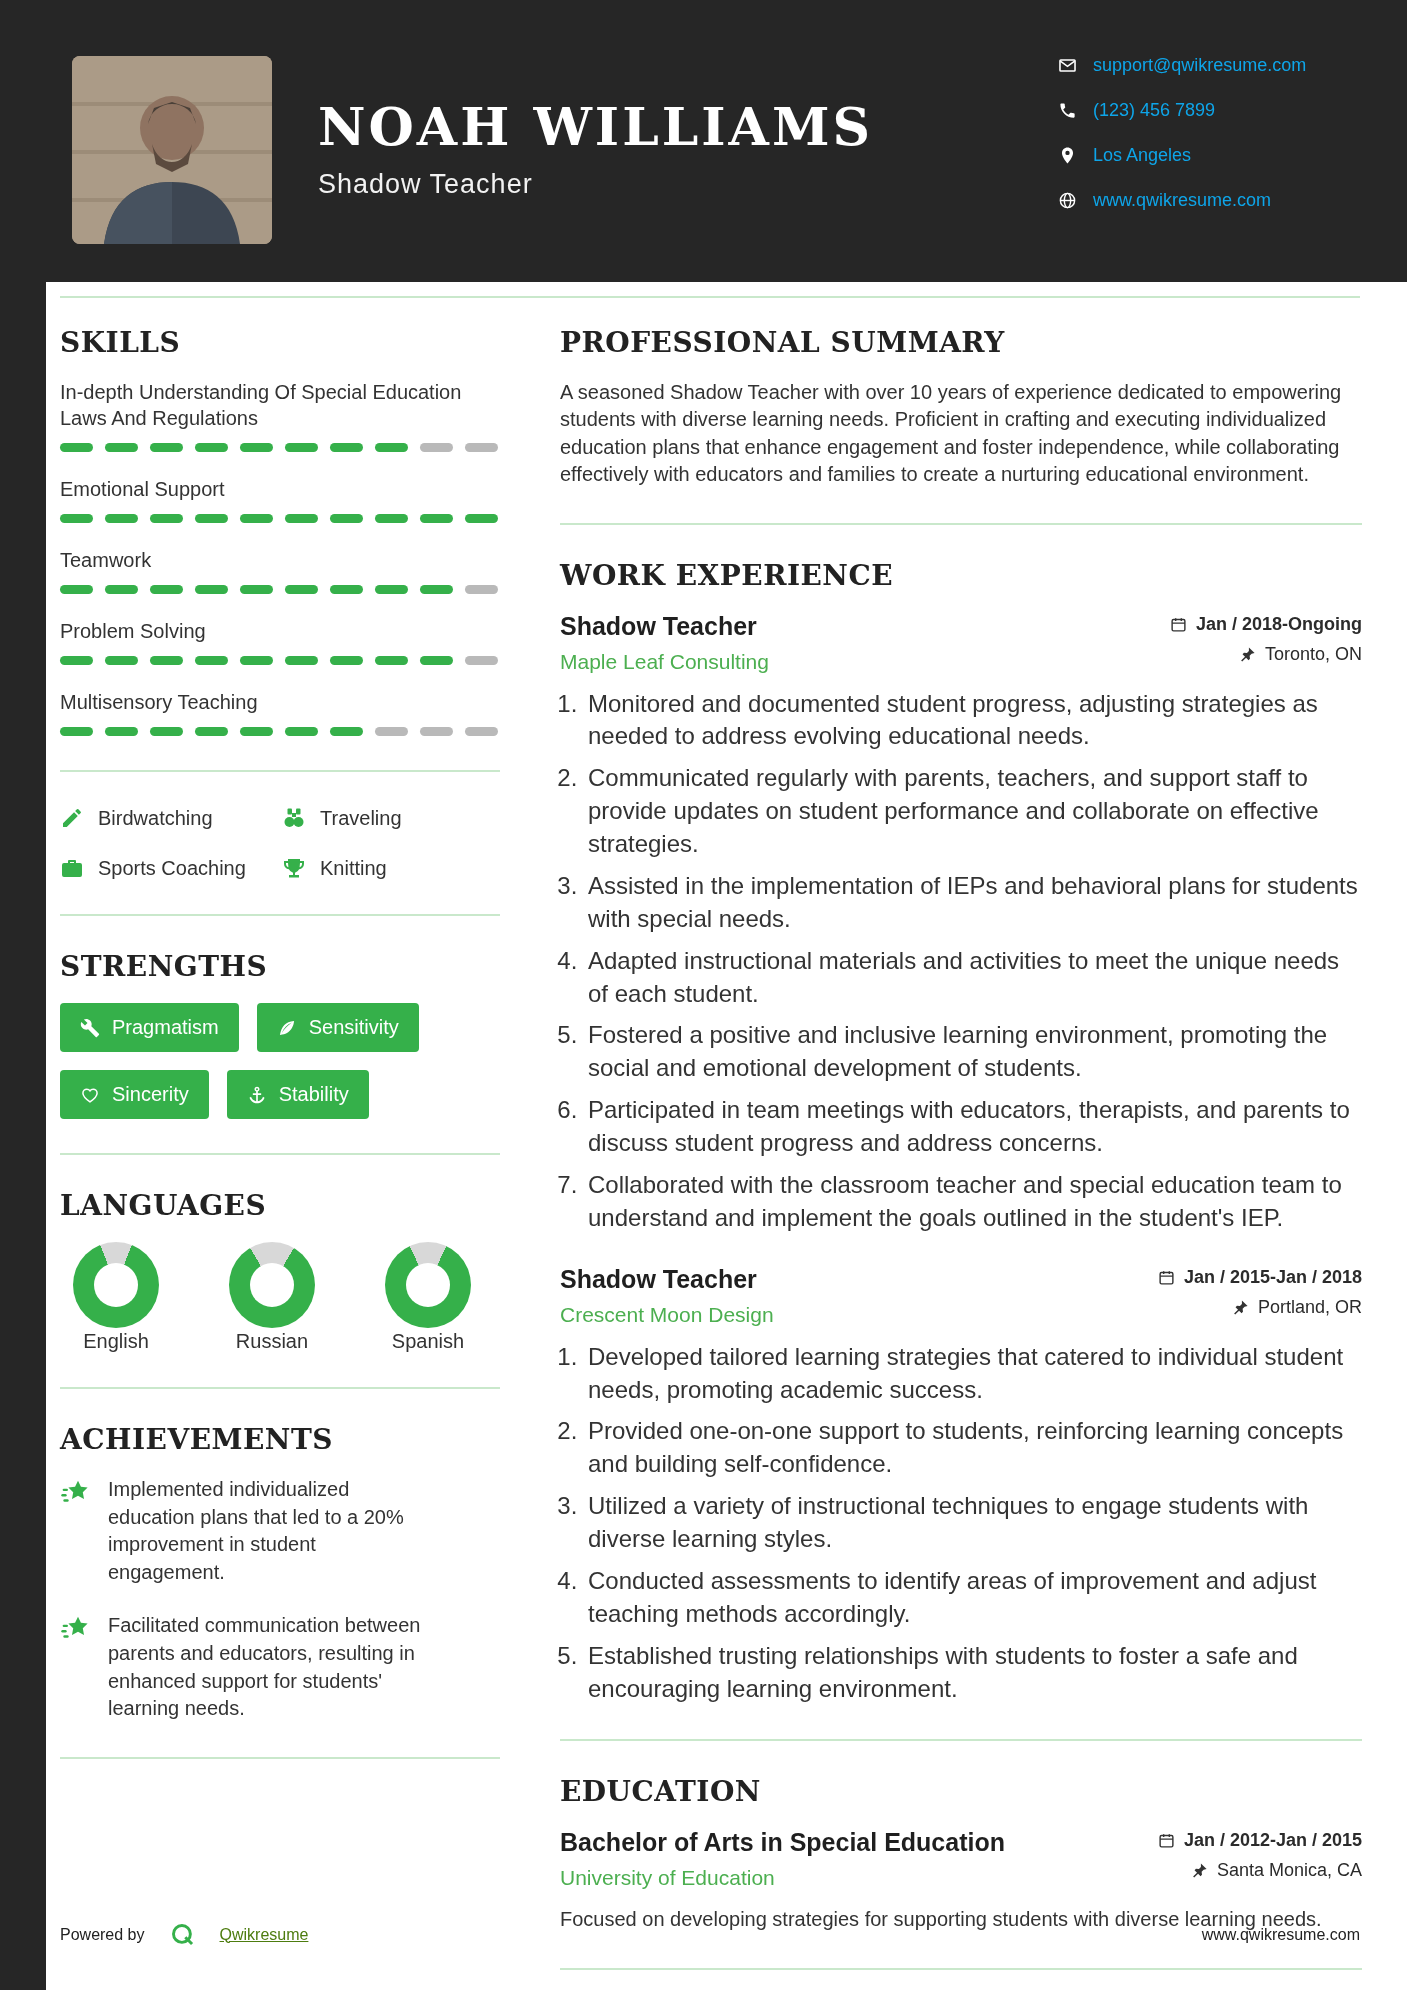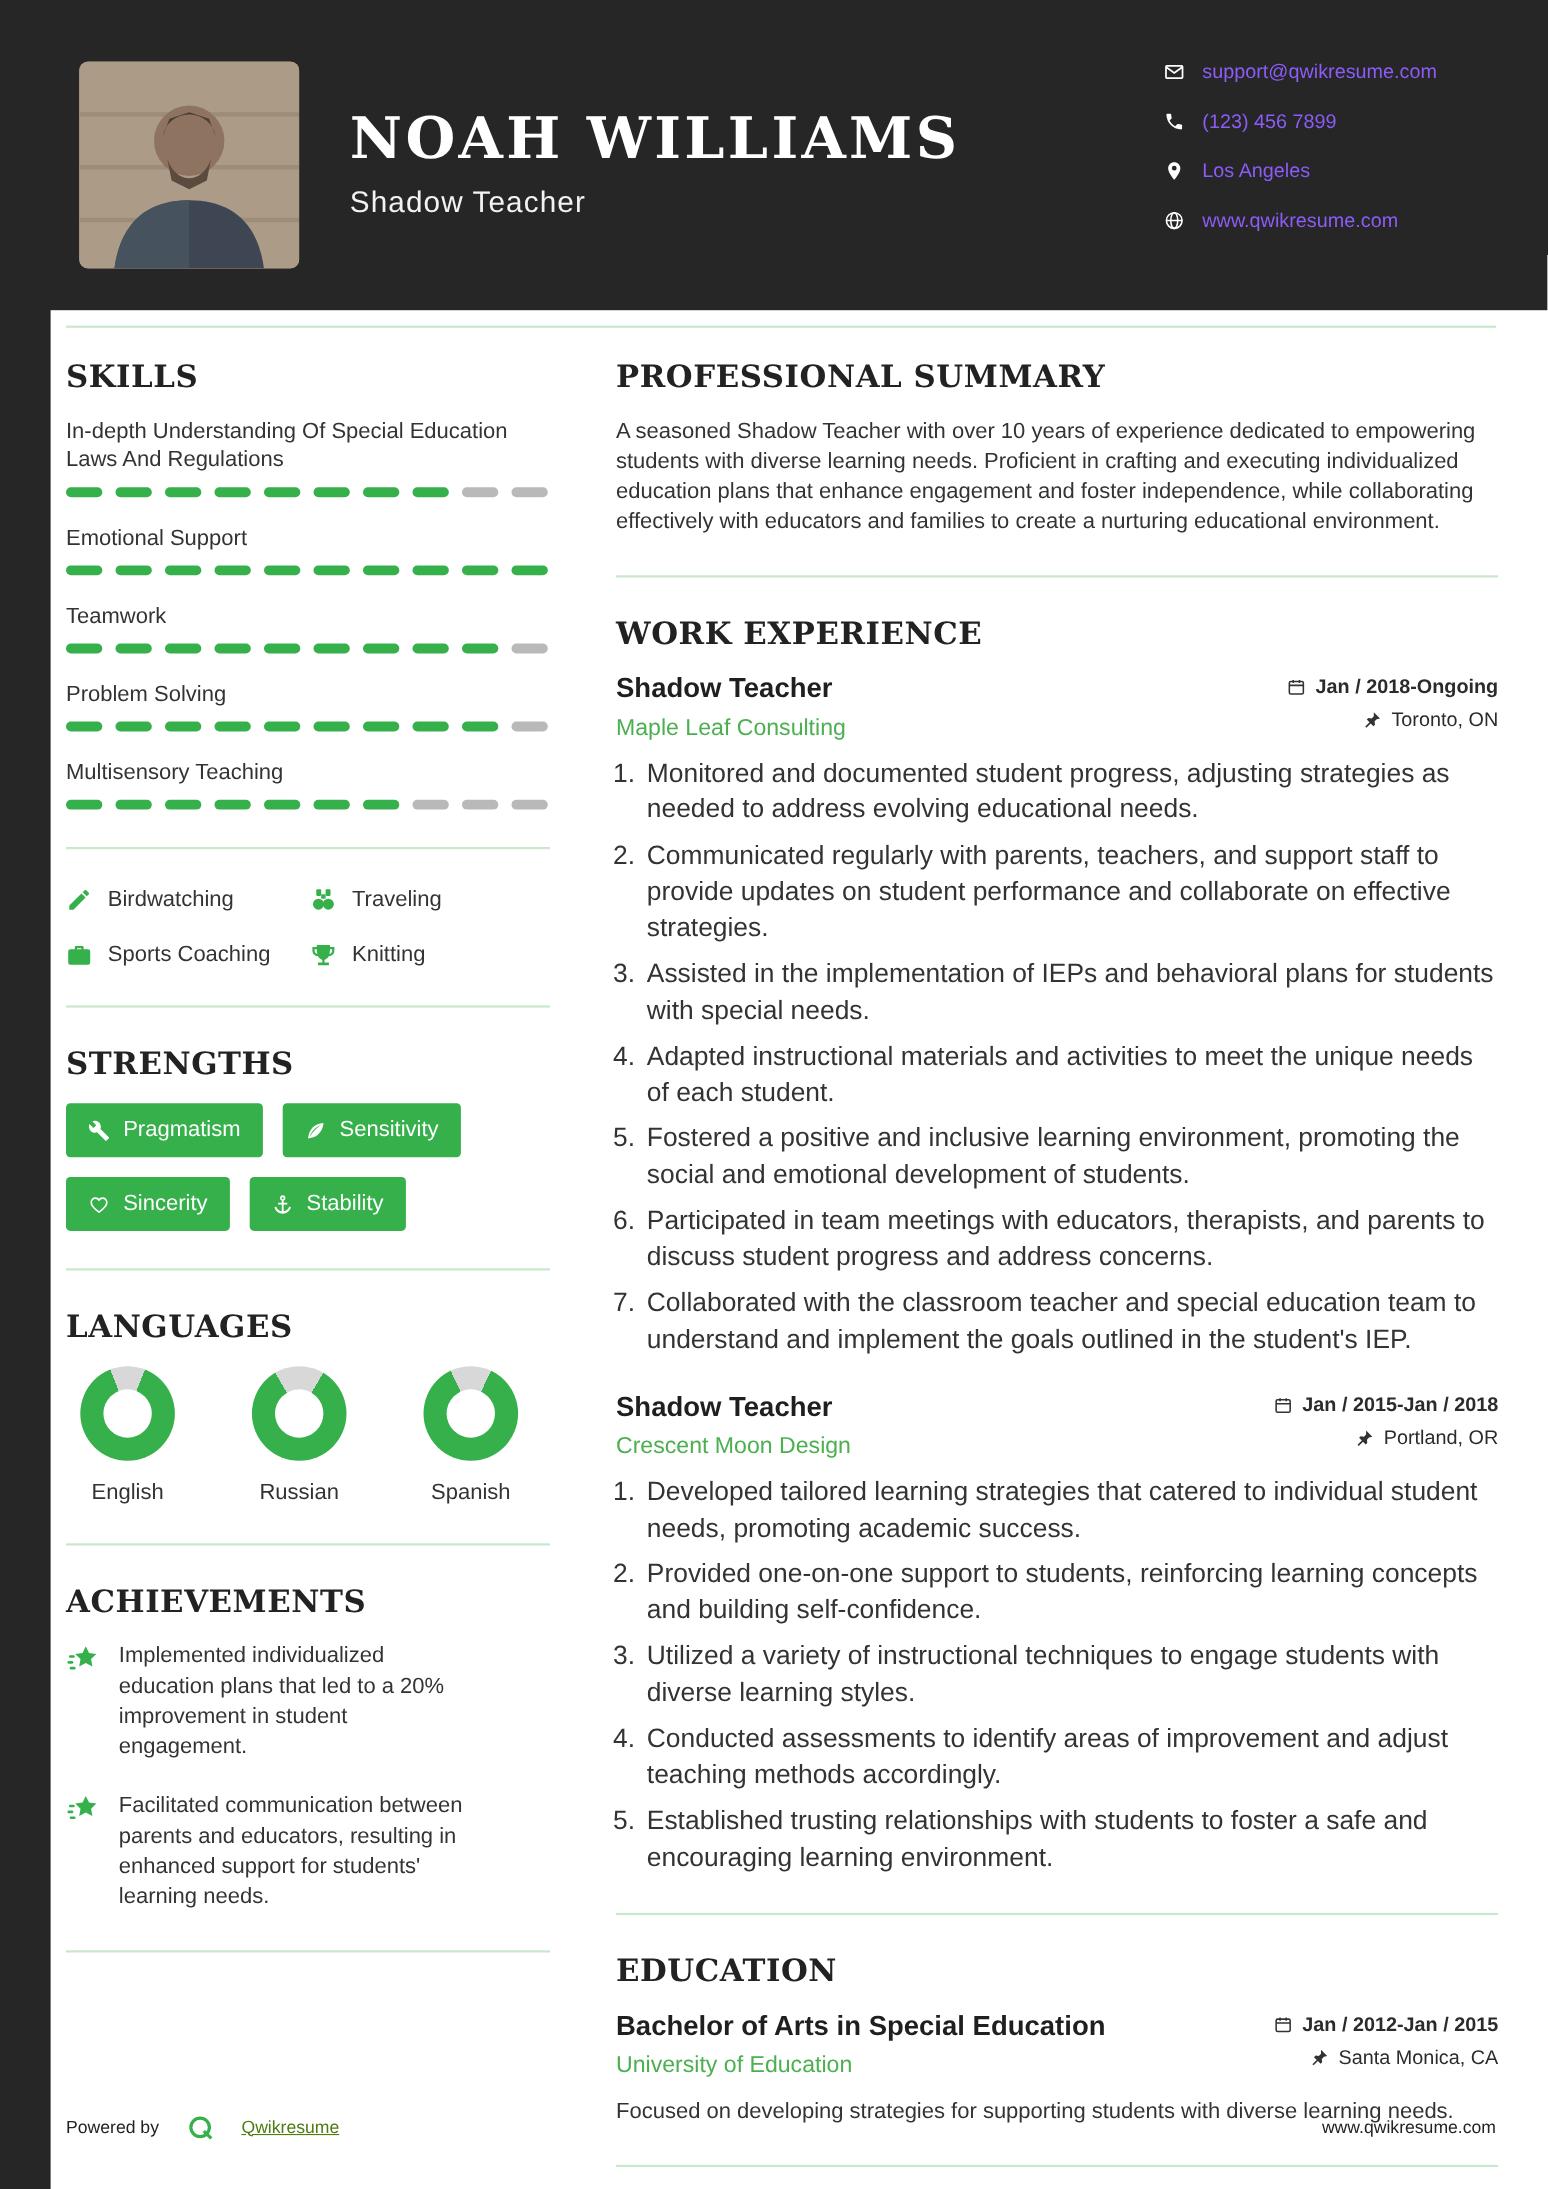--- a/index.html
+++ b/index.html
@@ -19,21 +19,21 @@
     font-family:"Liberation Sans","DejaVu Sans",sans-serif;color:var(--text);
   }
   .side-strip{position:absolute;left:0;top:0;bottom:0;width:46px;background:var(--header-bg);}
   
   .header{position:absolute;left:0;top:0;width:100%;height:282px;background:var(--header-bg);}
   .photo{position:absolute;left:72px;top:56px;width:200px;height:188px;border-radius:8px;overflow:hidden;background:#b3a28e;}
   .photo svg{width:100%;height:100%;display:block;}
   .name-block{position:absolute;left:318px;top:96px;color:#ffffff;}
   .name-block h1{font-family:"DejaVu Serif","Liberation Serif",serif;font-size:52px;font-weight:700;letter-spacing:3px;margin:0;color:#ffffff;}
   .subtitle{font-size:27px;margin-top:12px;letter-spacing:1px;color:#f2f2f2;font-weight:400;}
-  .contacts{position:absolute;left:1058px;top:55px;list-style:none;margin:0;padding:0;color:#8b5cf6;}
+  .contacts{position:absolute;left:1058px;top:55px;list-style:none;margin:0;padding:0;color:#0ea5e9;}
   .contacts li{display:flex;align-items:center;gap:16px;margin-bottom:24px;font-size:18px;white-space:nowrap;}
   .cicon{width:19px;height:19px;display:inline-flex;color:#ffffff;flex:none;}
   .cicon svg,.iicon svg,.picon svg,.micon svg,.aicon svg,.qlogo svg{width:100%;height:100%;display:block;}
   
   .header-rule{position:absolute;left:60px;top:296px;width:1300px;border-top:2px solid var(--divider);}
   .col-left{position:absolute;left:60px;top:326px;width:440px;}
   .col-right{position:absolute;left:560px;top:326px;width:802px;}
   h2.section{font-family:"DejaVu Serif","Liberation Serif",serif;font-size:28px;color:var(--heading);margin:0 0 20px;letter-spacing:.5px;font-weight:700;}
   .divider{border-top:2px solid var(--divider);margin:34px 0;}
   
@@ -47,21 +47,21 @@
   .iicon{width:24px;height:24px;color:var(--accent);flex:none;}
   
   .pills{display:flex;flex-wrap:wrap;gap:18px;}
   .pill{display:inline-flex;align-items:center;gap:12px;background:var(--accent);color:#ffffff;font-size:20px;padding:13px 20px;border-radius:4px;}
   .picon{width:20px;height:20px;flex:none;color:#ffffff;}
   
   .langs{display:flex;gap:52px;padding-left:4px;margin-top:6px;}
   .lang{display:flex;flex-direction:column;align-items:center;width:104px;}
   .donut{width:86px;height:86px;border-radius:50%;position:relative;background:var(--donut-gray);}
   .hole{position:absolute;inset:21px;background:#ffffff;border-radius:50%;}
-  .lang-label{font-size:20px;color:var(--text);margin-top:18px;}
+  .lang-label{font-size:20px;color:var(--text);margin-top:2px;}
   
   .ach{display:flex;gap:16px;margin-bottom:26px;}
   .aicon{width:32px;height:32px;color:var(--accent);flex:none;margin-top:2px;}
   .ach-text{font-size:20px;line-height:1.38;color:var(--text);max-width:330px;}
   
   .summary-text{font-size:20px;line-height:1.37;color:var(--text);margin:0;}
   .job{margin-bottom:30px;}
   .job-head{display:flex;justify-content:space-between;align-items:flex-start;margin-bottom:14px;}
   .job-title{font-size:25px;margin:0 0 9px;color:#1f1f1f;font-weight:700;}
   .company{font-size:21px;color:var(--company);font-weight:500;}

